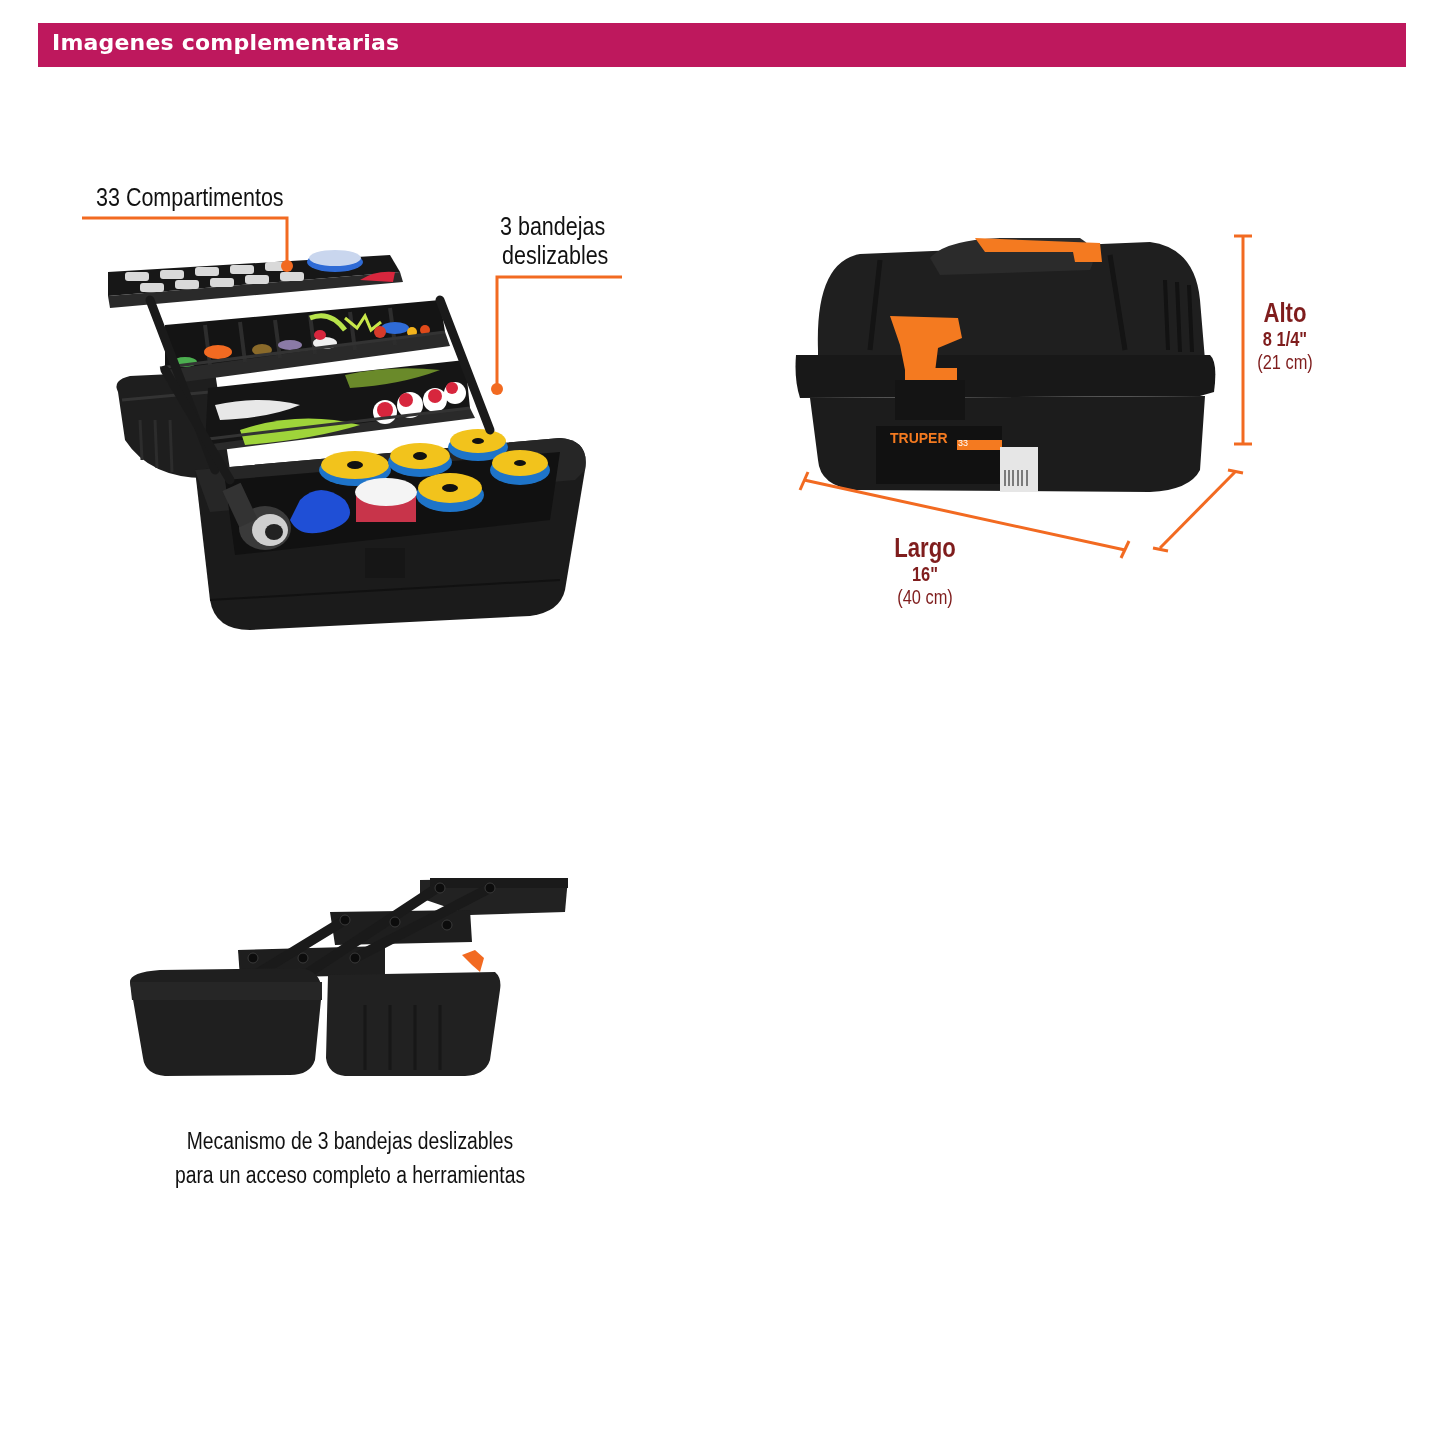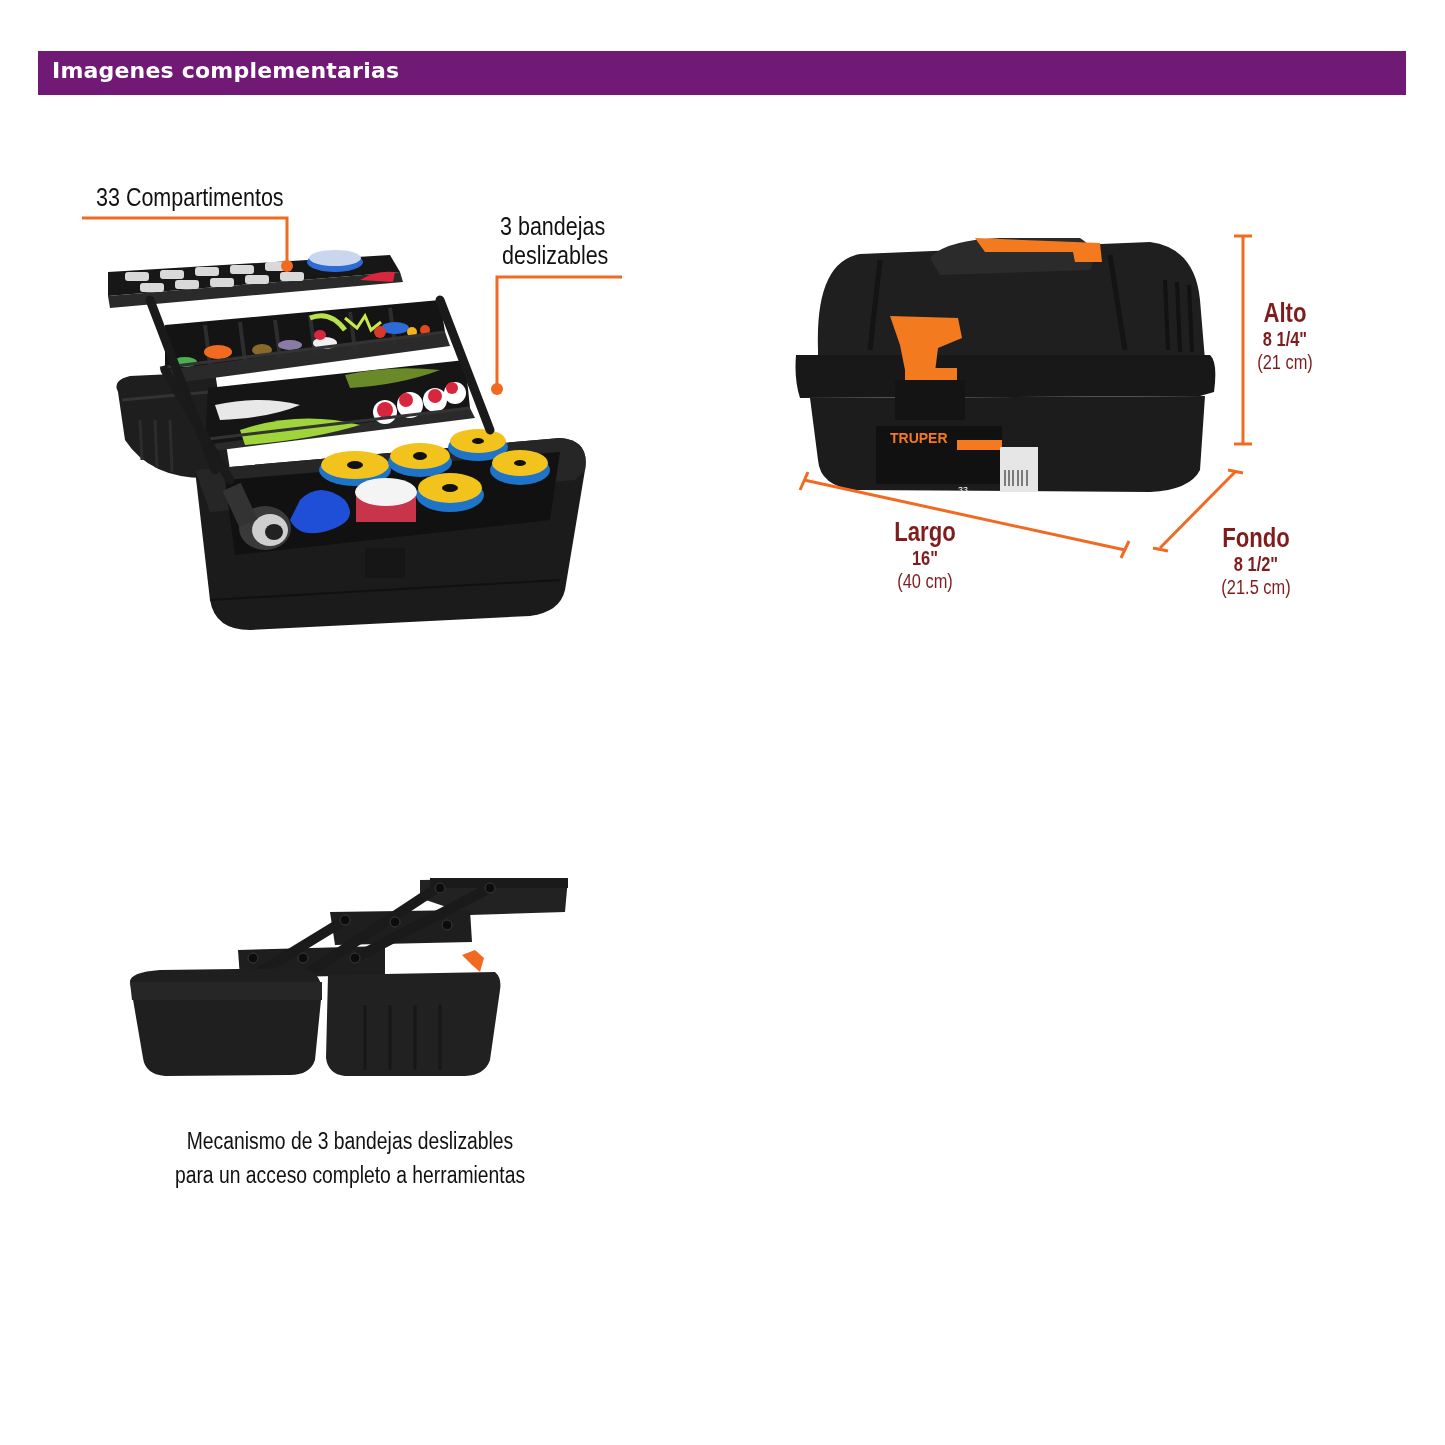--- a/index.html
+++ b/index.html
@@ -1,19 +1,19 @@
 <!DOCTYPE html>
 <html><head>
 <meta charset="utf-8">
 <style>
   html, body { margin: 0; padding: 0; background: #ffffff; }
   body { width: 1445px; height: 1445px; position: relative; overflow: hidden;
          font-family: "Liberation Sans", "DejaVu Sans", sans-serif; color: #111; }
   .header-bar { position: absolute; left: 38px; top: 23px; width: 1368px; height: 44px;
-                background: #701a75; margin-top: 28px; }
+                background: #be185d; }
   .header-title { position: absolute; left: 14px; top: 7px; color: #fff; font-family: "DejaVu Sans", sans-serif;
                   font-weight: bold; font-size: 22px; letter-spacing: 0.2px; }
   .label { position: absolute; font-family: "Liberation Sans", sans-serif; color: #111;
            transform: scaleX(0.86); transform-origin: left top; white-space: nowrap; }
   .callout-title { font-size: 25px; line-height: 29px; }
   .dim { position: absolute; text-align: center; font-family: "Liberation Sans", sans-serif; color: #7f1d1d; }
   .dim .dim-name { font-size: 27px; font-weight: bold; line-height: 30px; transform: scaleX(0.82); display:block; }
   .dim .dim-inch { font-size: 20px; font-weight: bold; line-height: 22px; transform: scaleX(0.82); display:block; }
   .dim .dim-cm { font-size: 20px; line-height: 24px; transform: scaleX(0.82); display:block; }
   .caption { position: absolute; left: 100px; top: 1124px; width: 500px; text-align: center;
@@ -195,36 +195,31 @@
       <line x1="804" y1="480" x2="1125" y2="550"></line>
       <line x1="800" y1="490" x2="808" y2="472"></line>
       <line x1="1121" y1="558" x2="1129" y2="541"></line>
       <line x1="1160" y1="548" x2="1235" y2="472"></line>
       <line x1="1153" y1="548" x2="1168" y2="551"></line>
       <line x1="1228" y1="470" x2="1243" y2="473"></line>
     </g>
   </svg>
   <text></text>
   <div class="img" style="left:890px;top:430px;color:#f47a20;font-size:14px;font-weight:bold;">TRUPER</div>
-  <div class="img" style="left:958px;top:438px;color:#fff;font-size:9px;font-weight:normal;margin-top:47px;">33</div>
+  <div class="img" style="left:958px;top:438px;color:#fff;font-size:9px;font-weight:normal;">33</div>
 
   <div class="dim" style="left:1235px;top:298px;width:100px;">
     <span class="dim-name">Alto</span>
     <span class="dim-inch">8 1/4"</span>
     <span class="dim-cm">(21 cm)</span>
   </div>
-  <div class="dim" style="left:875px;top:517px;width:100px;">
+  <div class="dim" style="left:875px;top:533px;width:100px;">
     <span class="dim-name">Largo</span>
     <span class="dim-inch">16"</span>
     <span class="dim-cm">(40 cm)</span>
-  </div>
-  <div class="dim" style="left:1200px;top:523px;width:112px;">
-    <span class="dim-name">Fondo</span>
-    <span class="dim-inch">8 1/2"</span>
-    <span class="dim-cm">(21.5 cm)</span>
   </div>
 </div>
 
 <div class="img" style="left:0;top:840px;width:700px;height:280px;">
   <svg width="700" height="280" viewBox="0 840 700 280">
 
     <path d="M420 880 L568 878 L565 912 L470 915 L420 898 Z" fill="#222"></path>
     <rect x="430" y="878" width="138" height="10" fill="#1a1a1a"></rect>
 
     <path d="M330 912 L470 910 L472 942 L335 945 Z" fill="#1e1e1e"></path>

